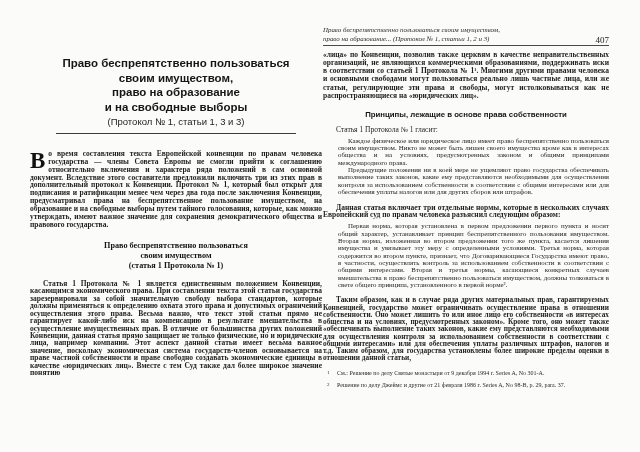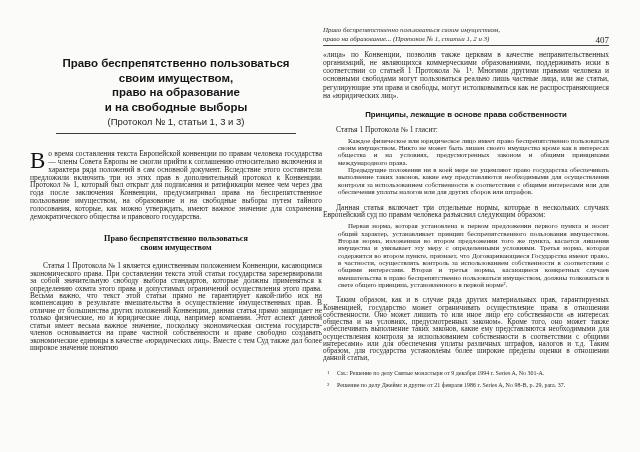--- a/index.html
+++ b/index.html
@@ -21,21 +21,21 @@
   .chapter-subtitle{
     font-family:"Liberation Sans", sans-serif;
     font-weight:normal;font-size:9.5px;line-height:13px;
     text-align:center;color:#222;margin-top:1px;
   }
   .title-rule{
     height:0;border-top:1.6px solid #3d3d3d;
     width:240px;margin:5px auto 0 auto;
   }
   .body-par{
-    font-size:7.5px;line-height:7.85px;text-align:justify;color:#1f1f1f;
+    font-size:7.5px;line-height:7.85px;text-align:justify;color:#1f1f1f;font-weight:bold;
   }
   #intro-par{margin-top:16px;}
   .dropcap{
     float:left;font-size:23px;line-height:20px;
     padding:1px 3px 0 0;color:#111;
   }
   .mid-heading{
     font-weight:bold;font-size:8.2px;line-height:9.8px;
     text-align:center;color:#141414;margin:13px 0 9px 0;
   }
@@ -88,20 +88,21 @@
     <div>и на свободные выборы</div>
   </div>
   <div class="chapter-subtitle">(Протокол № 1, статьи 1, 3 и 3)</div>
   <div class="title-rule"></div>
 
   <p id="intro-par" class="body-par"><span class="dropcap">В</span><span>о время составления текста Европейской конвенции по правам человека государства — члены Совета Европы не смогли прийти к соглашению относительно включения и характера ряда положений в сам основной документ. Вследствие этого составители предложили включить три из этих прав в дополнительный протокол к Конвенции. Протокол № 1, который был открыт для подписания и ратификации менее чем через два года после заключения Конвенции, предусматривал права на беспрепятственное пользование имуществом, на образование и на свободные выборы путем тайного голосования, которые, как можно утверждать, имеют важное значение для сохранения демократического общества и правового государства.</span></p>
 
   <div class="mid-heading">
     <div>Право беспрепятственно пользоваться</div>
     <div>своим имуществом</div>
+    <div>(статья 1 Протокола № 1)</div>
   </div>
 
   <p id="left-par1" class="body-par indent">Статья 1 Протокола № 1 является единственным положением Конвенции, касающимся экономического права. При составлении текста этой статьи государства зарезервировали за собой значительную свободу выбора стандартов, которые должны применяться к определению охвата этого права и допустимых ограничений осуществления этого права. Весьма важно, что текст этой статьи прямо не гарантирует какой-либо иск на компенсацию в результате вмешательства в осуществление имущественных прав. В отличие от большинства других положений Конвенции, данная статья прямо защищает не только физические, но и юридические лица, например компании. Этот аспект данной статьи имеет весьма важное значение, поскольку экономическая система государств-членов основывается на праве частной собственности и праве свободно создавать экономические единицы в качестве «юридических лиц». Вместе с тем Суд также дал более широкое значение понятию</p>
 </div>
 
 <div id="right-col" class="page-col">
 
   <div style="position:relative;">
     <div class="running-head">Право беспрепятственно пользоваться своим имуществом,</div>
     <div class="running-head">право на образование... (Протокол № 1, статьи 1, 2 и 3)</div>

